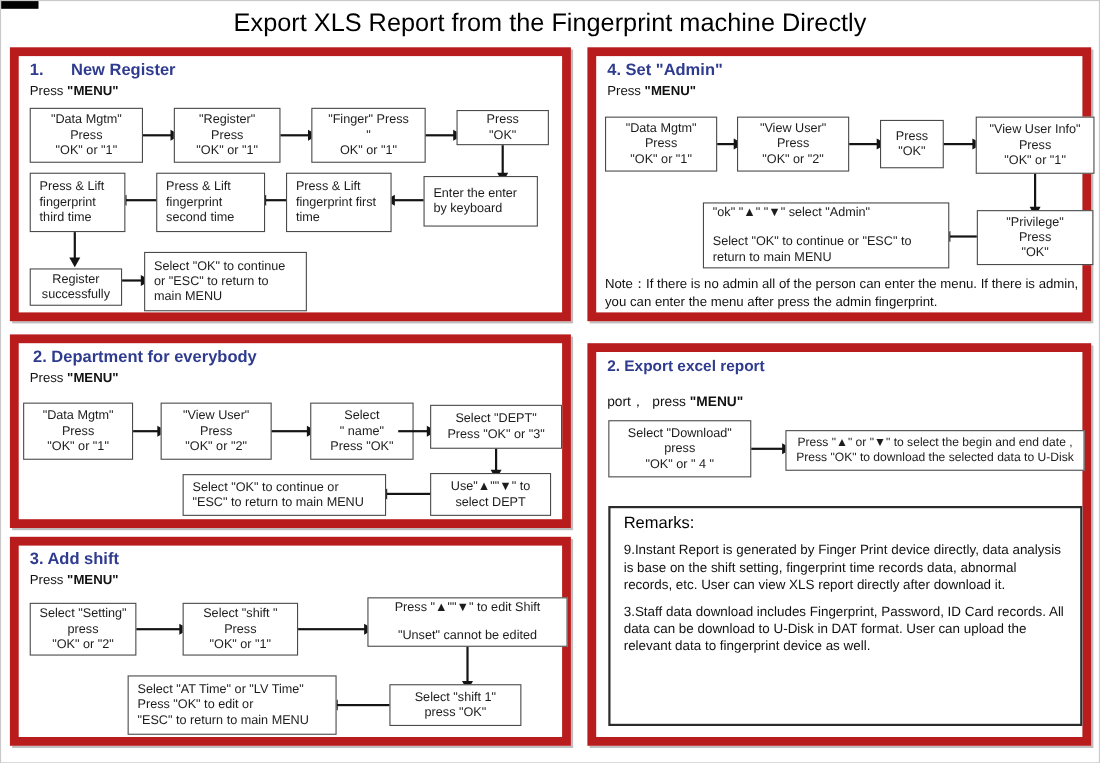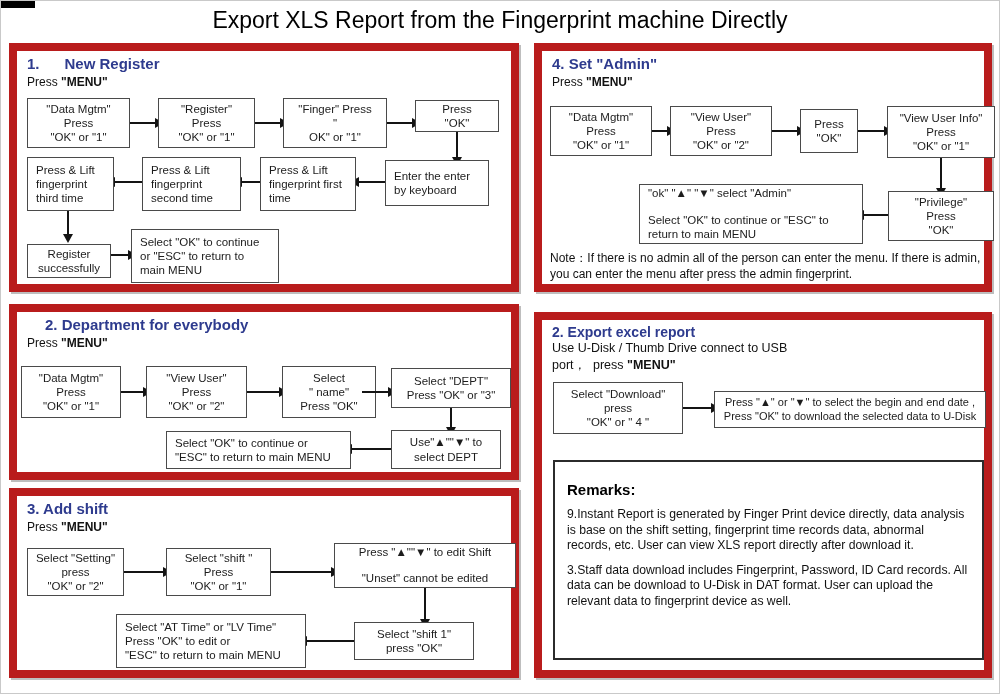--- a/index.html
+++ b/index.html
@@ -14,21 +14,21 @@
   .panel-heading{position:absolute;font-weight:bold;font-size:15px;color:#2e3b8e;white-space:pre;}
   .press-line{position:absolute;font-size:12px;color:#111;white-space:pre;}
   .press-line b{font-weight:bold;}
   .sub-line{position:absolute;font-size:12.5px;color:#111;white-space:pre;}
   .box{position:absolute;border:1px solid #4a4a4a;background:#fff;box-sizing:border-box;
     display:flex;align-items:center;justify-content:center;text-align:center;
     font-size:11.5px;line-height:1.24;color:#1c1c1c;white-space:pre-line;padding:2px 4px;}
   .box.left{justify-content:flex-start;text-align:left;padding:2px 8px;}
   .note{position:absolute;font-size:12px;color:#111;white-space:pre-line;line-height:1.3;}
   .remarks{position:absolute;border:2px solid #2b2b2b;background:#fff;box-sizing:border-box;}
-  .remarks h3{font-size:15px;font-weight:bold;margin:19px 12px 2px;color:#000;}
+  .remarks h3{font-size:15px;font-weight:normal;margin:5px 12px 2px;color:#000;}
   .remarks p{font-size:12.2px;margin:9px 12px;line-height:1.28;color:#111;}
   
   .arr-r,.arr-l{position:absolute;height:2px;background:#141414;}
   .arr-r::after{content:"";position:absolute;right:-8px;top:-4px;width:0;height:0;
     border-left:9px solid #141414;border-top:5px solid transparent;border-bottom:5px solid transparent;}
   .arr-l::before{content:"";position:absolute;left:-8px;top:-4px;width:0;height:0;
     border-right:9px solid #141414;border-top:5px solid transparent;border-bottom:5px solid transparent;}
   .arr-d{position:absolute;width:2px;background:#141414;}
   .arr-d::after{content:"";position:absolute;bottom:-8px;left:-4px;width:0;height:0;
     border-top:9px solid #141414;border-left:5px solid transparent;border-right:5px solid transparent;}
@@ -111,21 +111,21 @@
     <div class="box left" style="left:97px;top:133px;width:224px;height:60px;line-height:1.18">"ok" "▲" "▼" select "Admin"
 
 Select "OK" to  continue or "ESC" to
 return to main MENU</div>
 
     <div class="note" style="left:8px;top:200px;width:444px">Note：If there is no admin all of the person can enter the menu. If there is admin,
 you can enter the menu after press the admin fingerprint.</div>
   </div>
 
   <div class="panel" style="left:8px;top:303px;width:510px;height:176px">
-    <div class="panel-heading" style="left:28px;top:4px">2. Department for everybody</div>
+    <div class="panel-heading" style="left:13px;top:4px">2. Department for everybody</div>
     <div class="press-line" style="left:10px;top:24px"><span>Press </span><b>"MENU"</b></div>
 
     <div class="box" style="left:4px;top:54px;width:100px;height:52px">"Data Mgtm"
 Press
 "OK" or "1"</div>
     <div class="arr-r" style="left:104px;top:79px;width:23px"></div>
     <div class="box" style="left:129px;top:54px;width:101px;height:52px">"View User"
 Press
 "OK" or "2"</div>
     <div class="arr-r" style="left:230px;top:79px;width:33px"></div>
@@ -164,21 +164,20 @@
     <div class="box" style="left:337px;top:126px;width:120px;height:38px">Select "shift 1"
 press "OK"</div>
     <div class="arr-l" style="left:289px;top:144px;width:48px"></div>
     <div class="box left" style="left:99px;top:118px;width:190px;height:54px">Select "AT Time" or "LV Time"
 Press "OK" to  edit or
 "ESC" to return to main MENU</div>
   </div>
 
   <div class="panel" style="left:533px;top:311px;width:458px;height:366px">
     <div class="panel-heading" style="left:10px;top:4px;font-size:14px">2. Export excel report</div>
-    <div class="sub-line" style="left:10px;top:21px">Use U-Disk / Thumb Drive connect to USB</div>
     <div class="sub-line" style="left:10px;top:37px"><span>port，  press </span><b>"MENU"</b></div>
 
     <div class="box" style="left:11px;top:62px;width:130px;height:52px">Select "Download"
 press
 "OK" or " 4 "</div>
     <div class="arr-r" style="left:141px;top:87px;width:29px"></div>
     <div class="box" style="left:172px;top:71px;width:272px;height:37px;font-size:11px">Press "▲" or "▼" to select the begin and end date ,
 Press "OK" to download the selected data to U-Disk</div>
 
     <div class="remarks" style="left:11px;top:140px;width:431px;height:200px">

